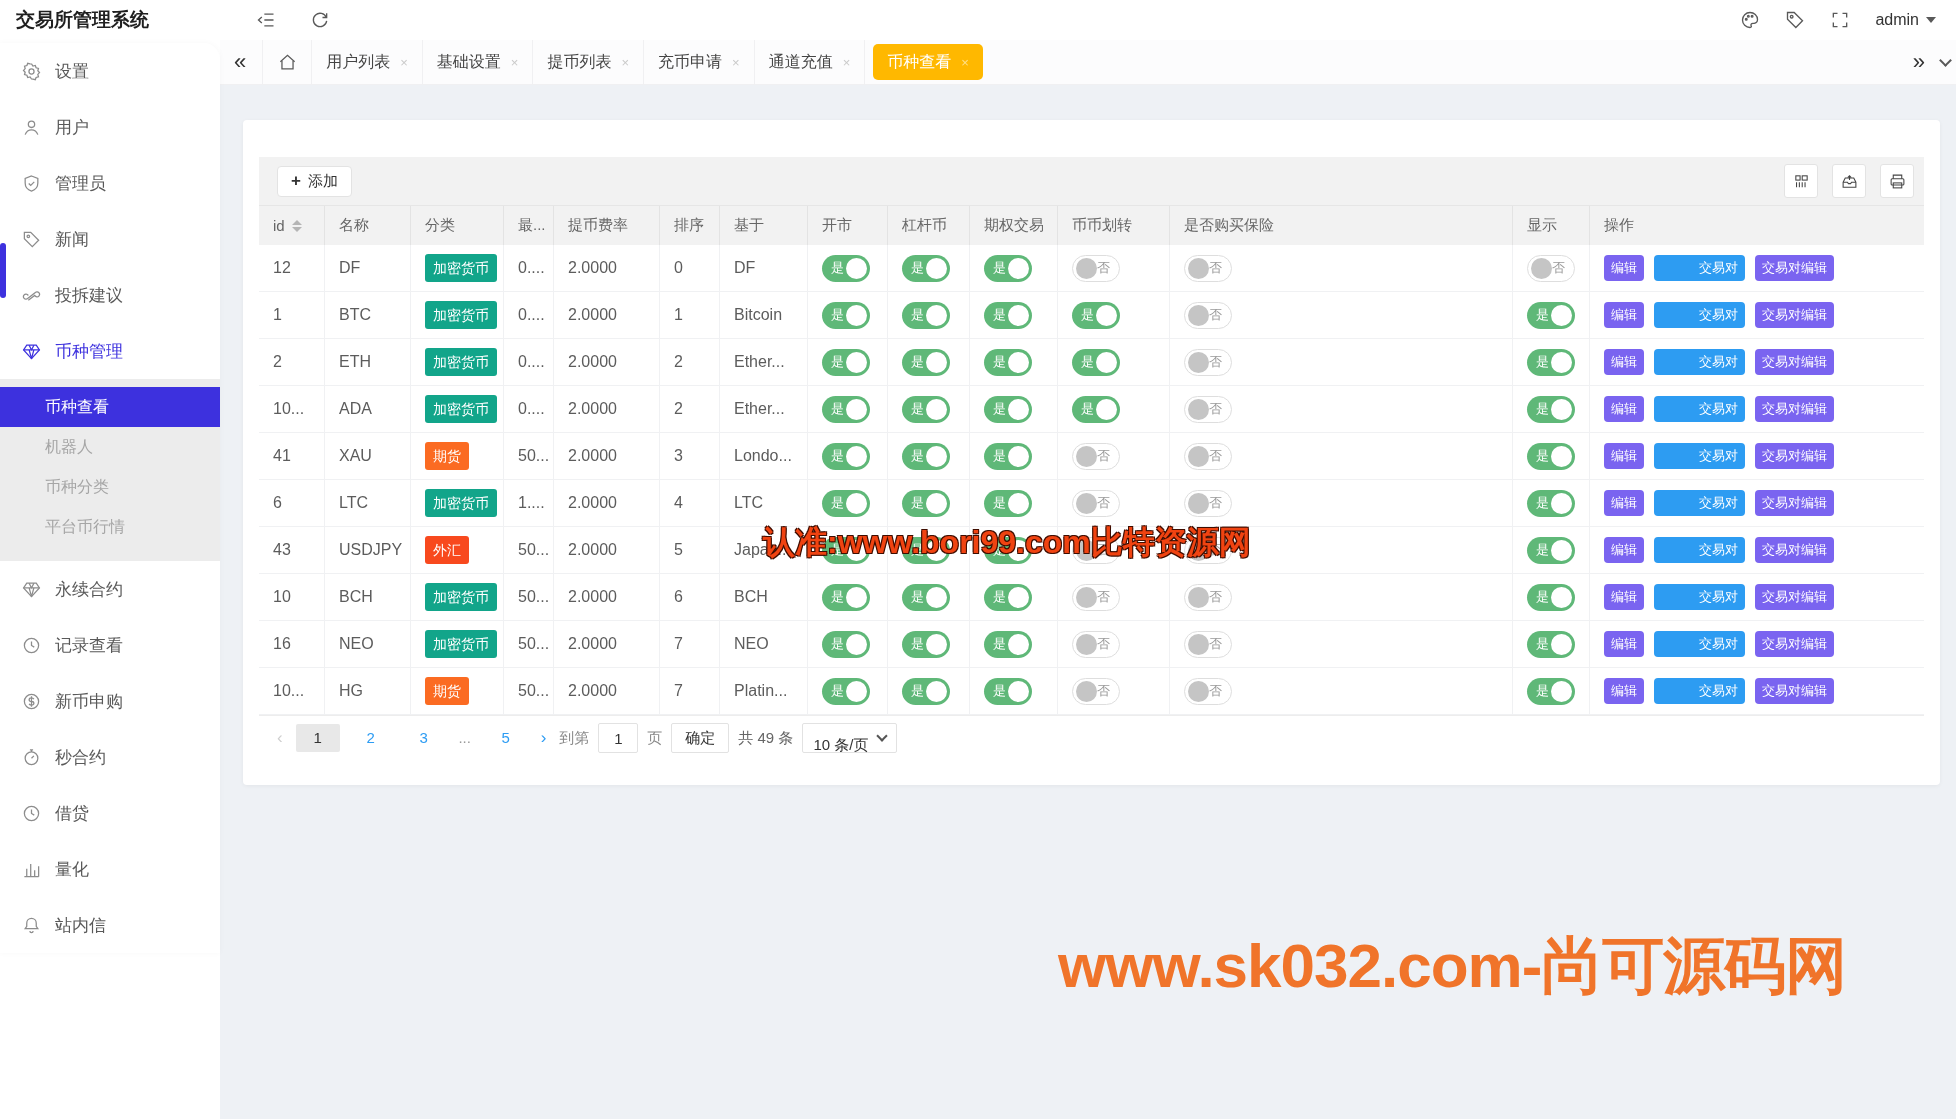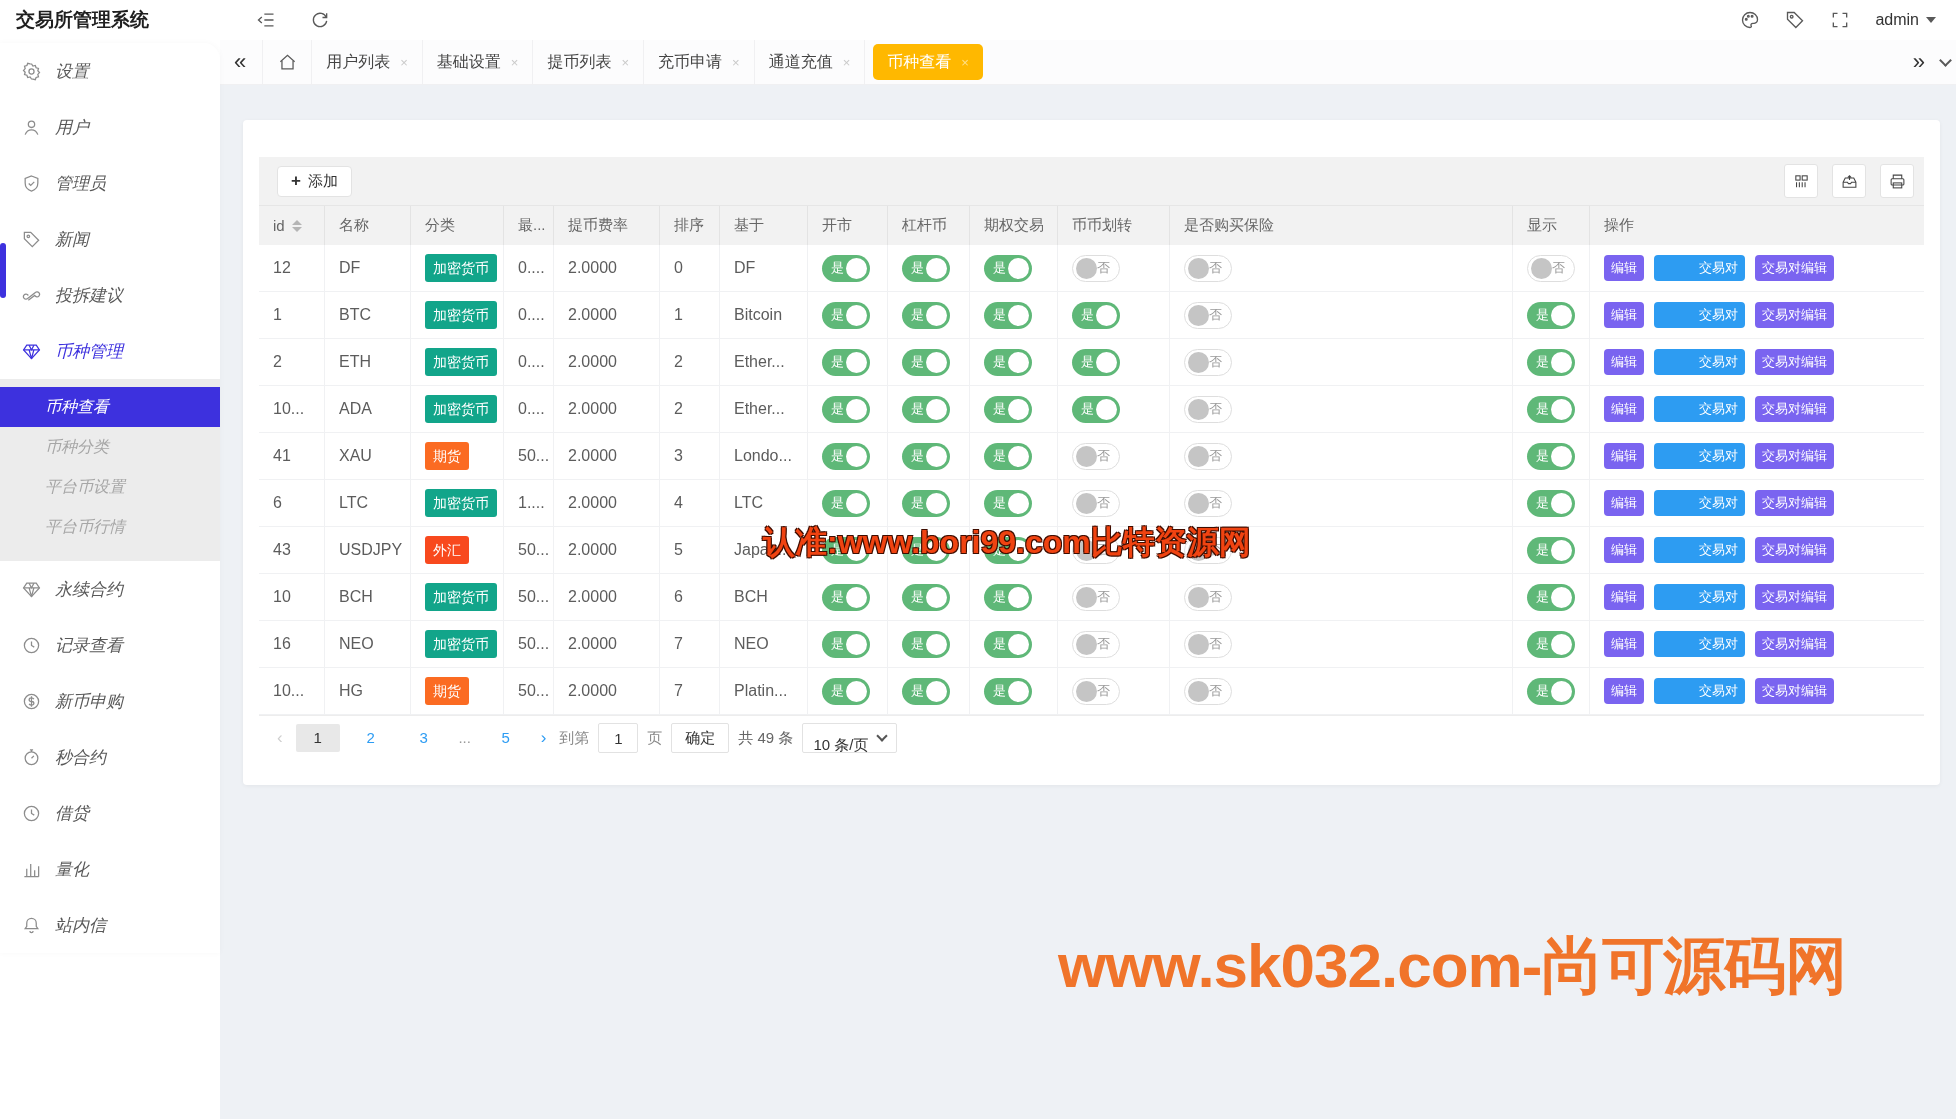--- a/index.html
+++ b/index.html
@@ -7,21 +7,21 @@
     --crypto:#12a58a; --futures:#fb6b22; --forex:#f8491e;
     --purple:#7a64f0; --blue:#2d9cf2; --wm-red:#f04311; --wm-orange:#f0742a;
   }
   *{box-sizing:border-box;margin:0;padding:0;font-family:"Liberation Sans","DejaVu Sans",sans-serif;}
   html,body{width:1956px;height:1119px;overflow:hidden;}
   .app{position:relative;width:1956px;height:1119px;background:#737373;overflow:hidden;}
 
   
   .sidebar{position:absolute;left:0;top:0;width:220px;height:1119px;background:#fff;z-index:5;}
   .brand{height:43px;line-height:40px;padding-left:16px;font-size:19px;font-weight:bold;color:#1f1f1f;background:#fff;}
-  .menu{position:relative;background:#fff;border-radius:0 16px 0 0;box-shadow:0 0 6px rgba(0,0,0,.03);font-style:italic;}
+  .menu{position:relative;background:#fff;border-radius:0 16px 0 0;box-shadow:0 0 6px rgba(0,0,0,.03);}
   .m-item{display:flex;align-items:center;height:56px;padding-left:22px;cursor:pointer;color:#595959;font-size:17px;}
   .m-item .ic{width:19px;height:19px;margin-right:14px;stroke:#8c8c8c;fill:none;stroke-width:1.6;flex:none;}
   .m-item.active{color:var(--accent);}
   .m-item.active .ic{stroke:var(--accent);}
   .submenu{background:#ececec;padding:8px 0 14px 0;}
   .s-item{display:flex;align-items:center;height:40px;padding-left:45px;font-size:16px;color:#a6a6a6;cursor:pointer;}
   .s-item.active{background:var(--accent);color:#fff;}
   .scroll-thumb{position:absolute;left:0;top:243px;width:6px;height:55px;background:var(--accent);border-radius:3px;z-index:9;}
 
   
@@ -230,22 +230,22 @@
           <span>投拆建议</span>
         </div>
         <div class="m-item active">
           <svg class="ic">
             <use href="#i-diamond"></use>
           </svg>
           <span>币种管理</span>
         </div>
         <div class="submenu">
           <div class="s-item active">币种查看</div>
+          <div class="s-item">机器人</div>
           <div class="s-item">币种分类</div>
-          <div class="s-item">平台币设置</div>
           <div class="s-item">平台币行情</div>
         </div>
         <div class="m-item">
           <svg class="ic">
             <use href="#i-diamond"></use>
           </svg>
           <span>永续合约</span>
         </div>
         <div class="m-item">
           <svg class="ic">

